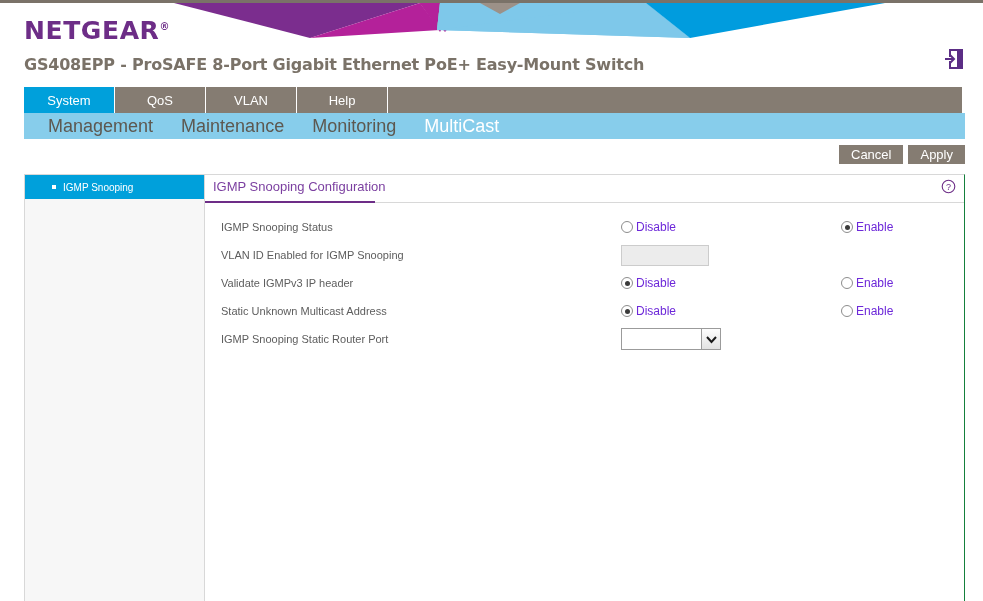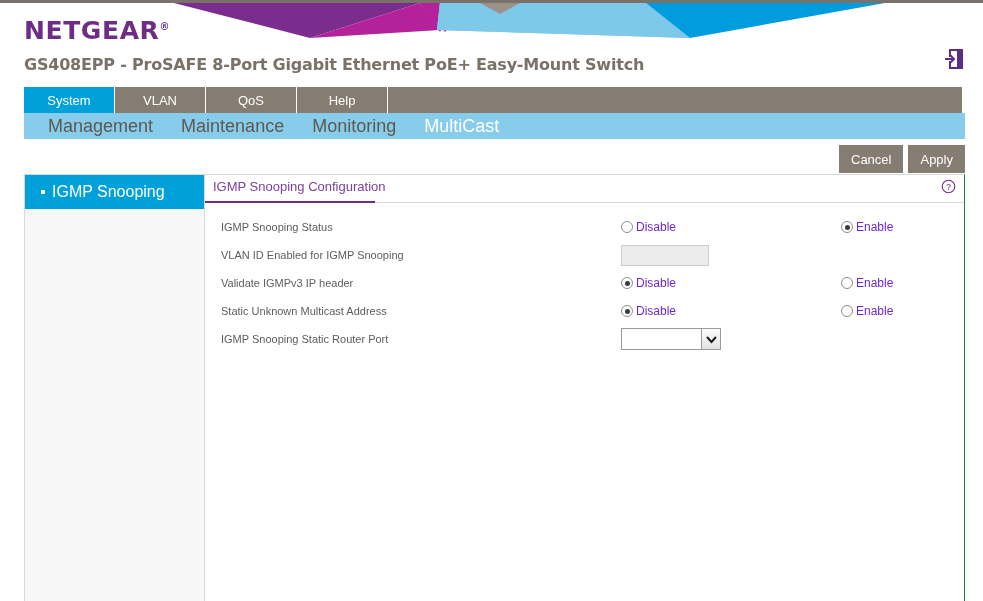--- a/index.html
+++ b/index.html
@@ -113,44 +113,44 @@
     position: absolute;
     right: 18px; top: 145px;
     display: flex;
     gap: 5px;
   }
   .btn {
     background: #857c72;
     color: #ffffff;
     font-size: 13px;
     border: none;
-    height: 28px;
+    height: 19px;
     padding: 0 12px;
     cursor: pointer;
     font-family: "Liberation Sans", sans-serif;
   }
 
   
   .sidebar {
     position: absolute;
     left: 24px; top: 174px;
     width: 181px; height: 427px;
     background: #f7f7f7;
     border-left: 1px solid #d8d8d8;
     border-right: 1px solid #d8d8d8;
     border-top: 1px solid #d8d8d8;
   }
   .side-item {
-    height: 34px;
+    height: 24px;
     background: #00a0db;
     color: #ffffff;
     display: flex;
     align-items: center;
-    padding-left: 16px;
-    font-size: 16px;
+    padding-left: 27px;
+    font-size: 10px;
     cursor: pointer;
     user-select: none;
   }
   .side-bullet {
     width: 4px; height: 4px;
     background: #ffffff;
     margin-right: 7px;
     flex: none;
   }
 
@@ -308,24 +308,24 @@
       <path d="M2 11 H10" stroke="#5b2d85" stroke-width="2"></path>
       <path d="M7 7 L11 11 L7 15" fill="none" stroke="#5b2d85" stroke-width="2"></path>
     </svg>
   </div>
 
   <div class="tabbar">
     <div class="tab active">
       <span>System</span>
     </div>
     <div class="tab">
+      <span>QoS</span>
+    </div>
+    <div class="tab">
       <span>VLAN</span>
-    </div>
-    <div class="tab">
-      <span>QoS</span>
     </div>
     <div class="tab">
       <span>Help</span>
     </div>
     <div class="tabbar-filler"></div>
   </div>
 
   <div class="subtabbar">
     <div class="subtab">Management</div>
     <div class="subtab">Maintenance</div>

